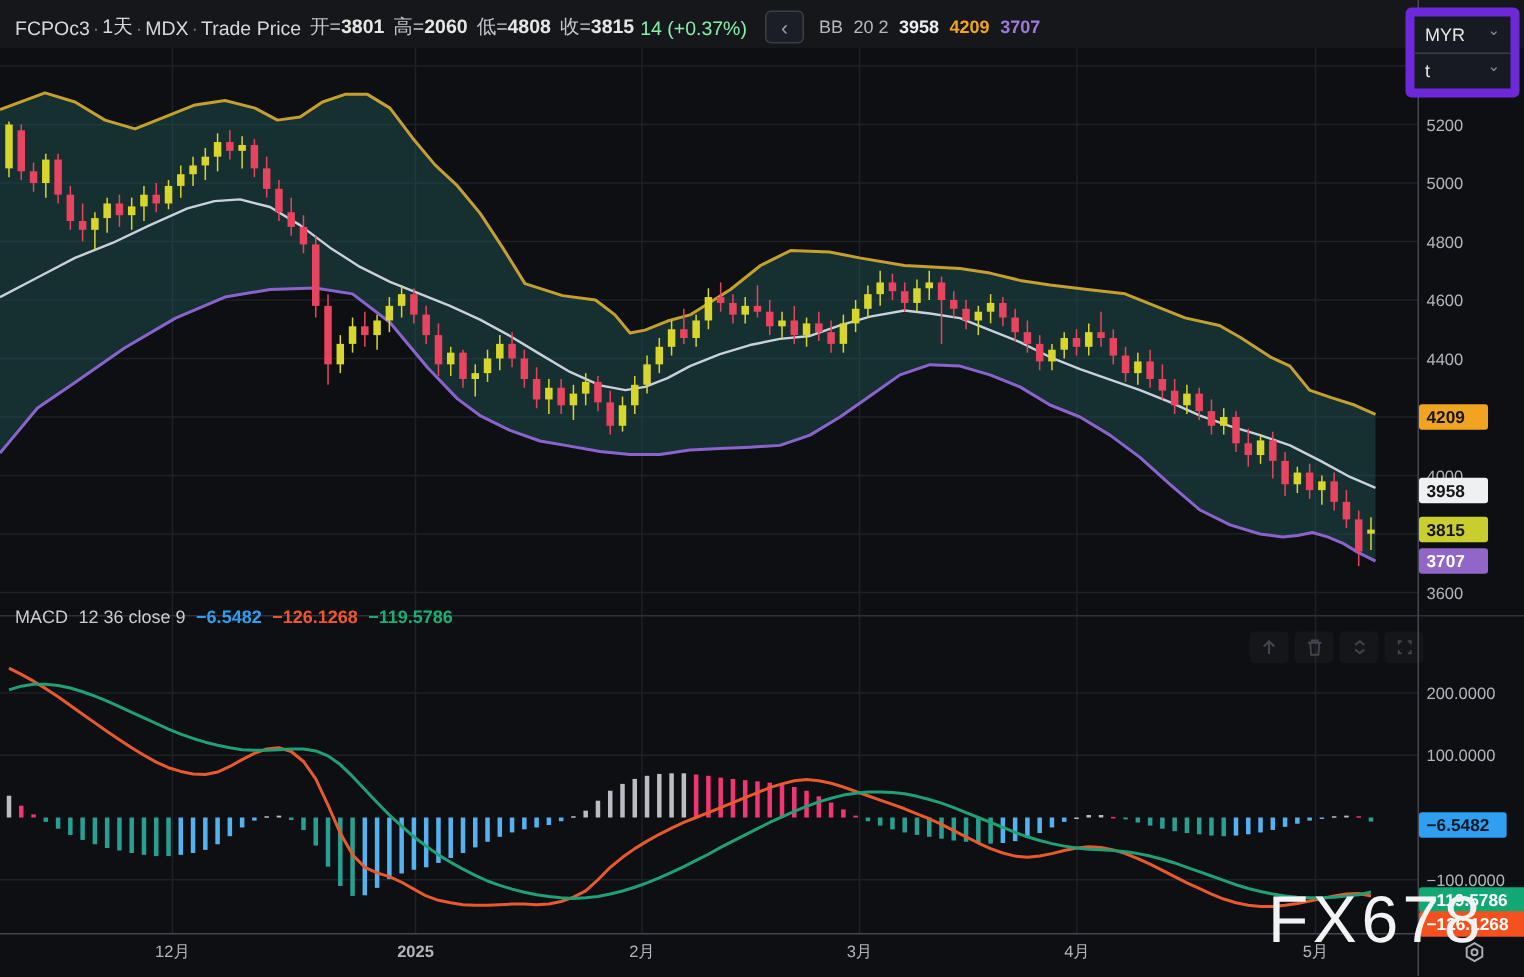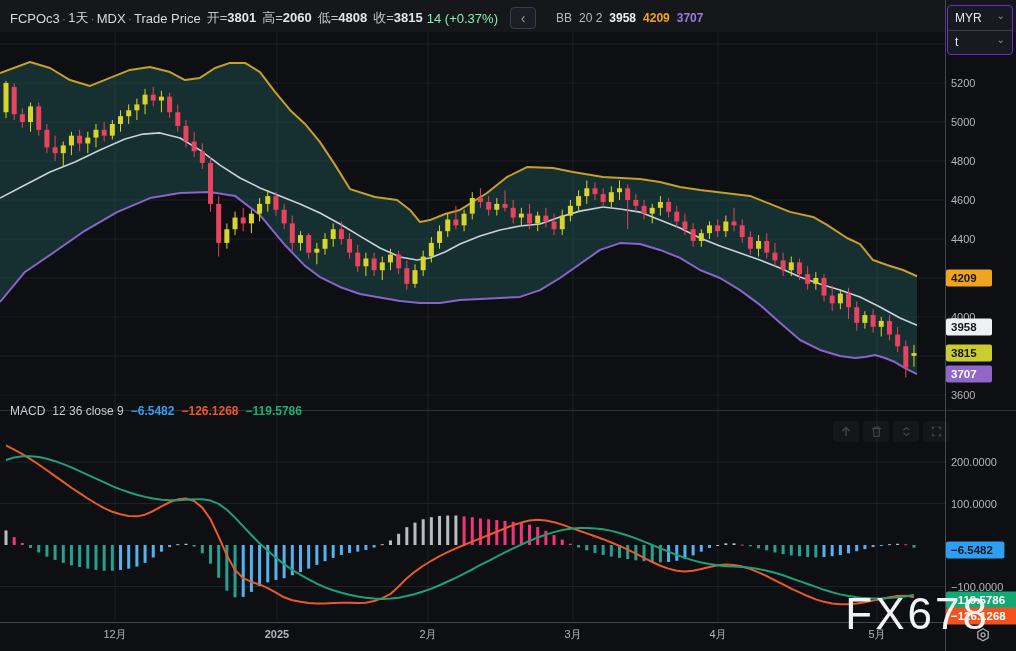--- a/index.html
+++ b/index.html
@@ -8,31 +8,31 @@
   .header-strip{position:absolute;left:0;top:0;width:1016px;height:32px;background:#16171b;}
   svg.canvas{position:absolute;left:0;top:0;z-index:2;}
   .sym-header{position:absolute;left:10px;top:7px;z-index:4;display:flex;align-items:center;
       gap:2px;font-size:13px;color:#d6d9de;white-space:nowrap;}
   .sym-header .dot{color:#787d86;}
   .sym-header .k{color:#c2c5cc;margin-left:4px;}
   .sym-header .v{color:#e5e5e5;font-weight:700;}
   .sym-header .chg{color:#86efac;font-weight:400;margin-left:2px;}
   .collapse-btn{margin-left:10px;width:26px;height:22px;background:#1b1e25;border:1px solid #3a3e48;
       border-radius:4px;color:#9aa0aa;font-size:14px;line-height:20px;text-align:center;cursor:pointer;padding:0;}
-  .bb-row{display:flex;gap:7px;margin-left:18px;font-size:12px;color:#b6b9c0;}
+  .bb-row{display:flex;gap:7px;margin-left:8px;font-size:12px;color:#b6b9c0;}
   .bb-row .basis{color:#eceef1;font-weight:700;}
   .bb-row .upper{color:#f0a41f;font-weight:700;}
   .bb-row .lower{color:#9a7bdc;font-weight:700;}
   .macd-header{position:absolute;left:10px;top:404px;z-index:4;display:flex;gap:7px;
       font-size:12px;color:#c9ccd3;white-space:nowrap;}
   .macd-header .hv{color:#2f9ff2;font-weight:700;}
   .macd-header .mv{color:#f0552e;font-weight:700;}
   .macd-header .sv{color:#17b076;font-weight:700;}
   .sel-box{position:absolute;right:3px;top:5px;width:64px;height:48px;z-index:4;background:#171a20;
-      border:1px solid #6d28d9;border-radius:4px;display:flex;flex-direction:column;}
+      border:6px solid #6d28d9;border-radius:4px;display:flex;flex-direction:column;}
   .sel-row{flex:1;display:flex;align-items:center;justify-content:space-between;padding:0 7px;cursor:pointer;}
   .sel-row + .sel-row{border-top:1px solid #3a3e48;}
   .sel-row .lab{font-size:12px;color:#e8eaed;}
   .sel-row .chev{color:#8f939d;font-size:10px;line-height:10px;transform:translateY(-2px);}
   .pane-btns{position:absolute;left:833px;top:421px;z-index:3;display:flex;gap:4px;}
   .pane-btn{width:26px;height:21px;background:rgba(255,255,255,0.03);border-radius:3px;
       display:flex;align-items:center;justify-content:center;cursor:pointer;}
   .watermark{position:absolute;right:26px;top:589px;z-index:6;font-size:44px;letter-spacing:3px;
       color:#f2f3f5;font-weight:400;}
   .gear{position:absolute;left:974px;top:626px;z-index:6;cursor:pointer;}

